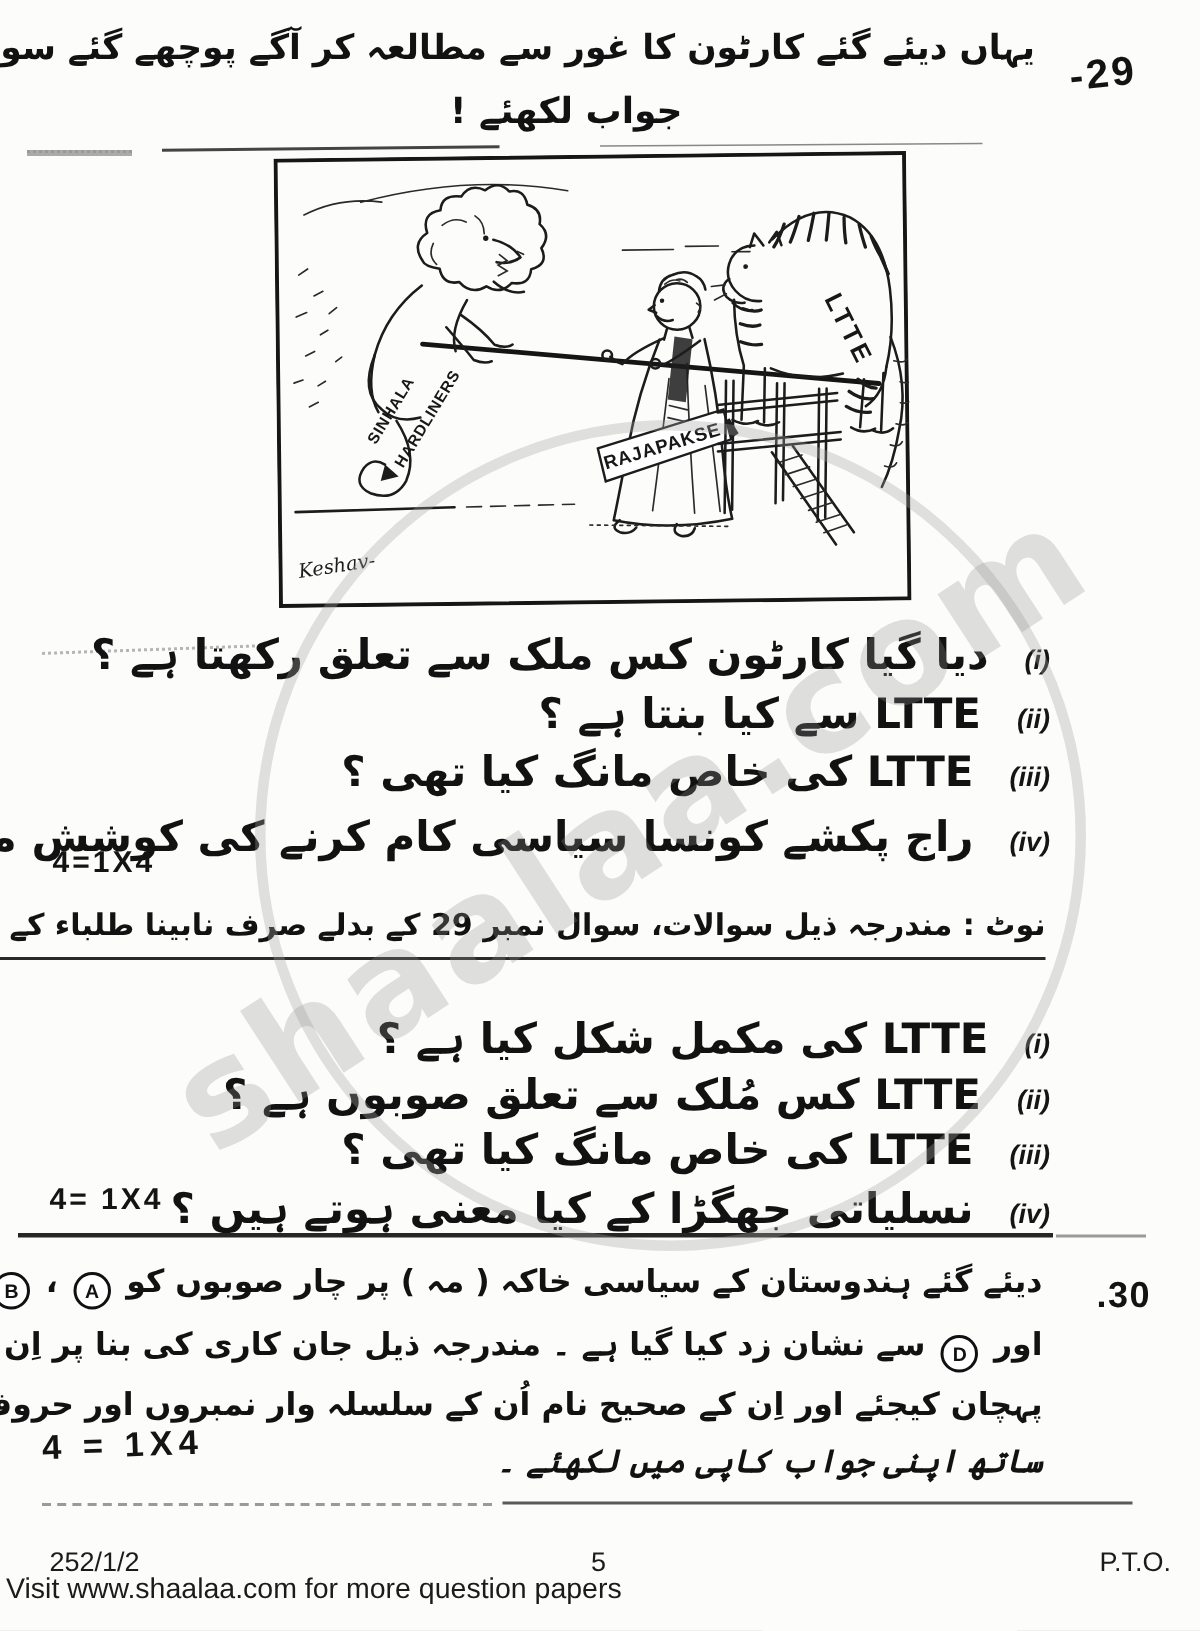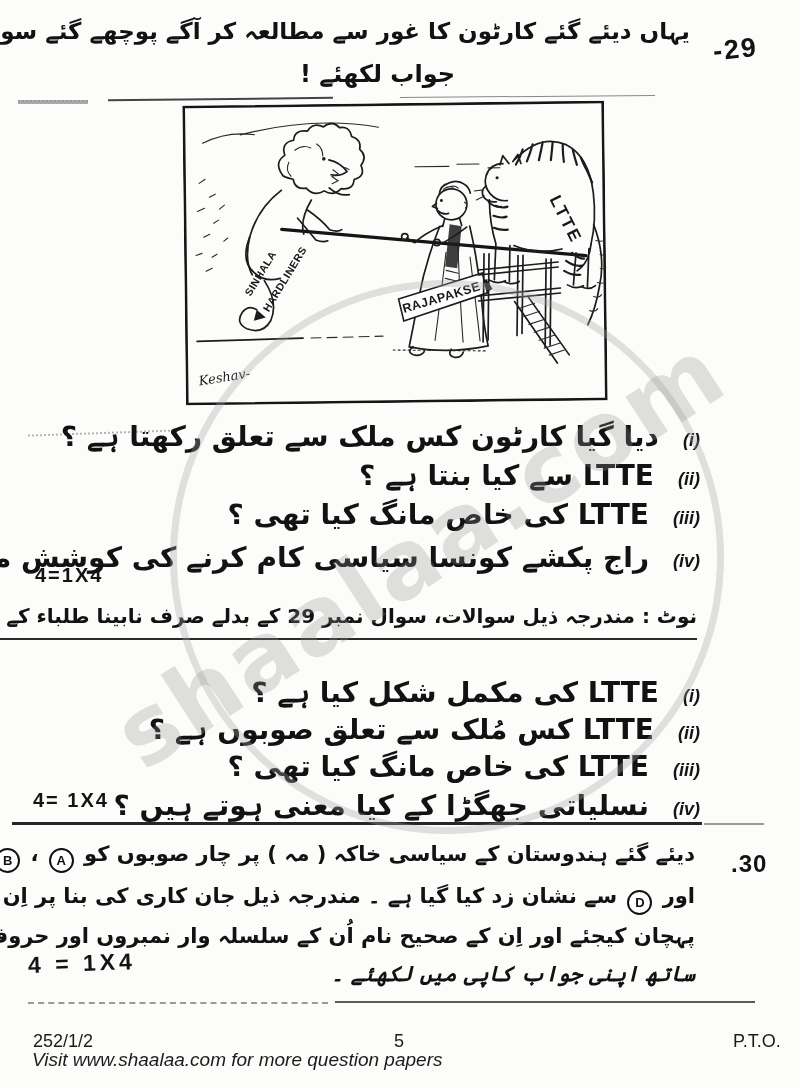--- a/index.html
+++ b/index.html
@@ -196,20 +196,20 @@
   <div class="abs urdu q30line" style="top:924px;">پہچان کیجئے اور اِن کے صحیح نام اُن کے سلسلہ وار نمبروں اور حروف کے</div>
   <div class="abs urdu q30line" style="top:962px;font-style:italic;">ساتھ اپنی جواب کاپی میں لکھئے ۔</div>
   <div class="abs marks marks3">4 = 1X4</div>
 
   <div class="rule-dash1"></div>
   <div class="rule-dash2"></div>
 
   <div class="abs footer" style="left:18px;top:1031px;margin-left:15px;">252/1/2</div>
   <div class="abs footer" style="left:394px;top:1031px;">5</div>
   <div class="abs footer" style="left:733px;top:1031px;text-align:center;">P.T.O.</div>
-  <div class="abs promo" style="left:32px;top:1049px;font-style:italic;">Visit www.shaalaa.com for more question papers</div>
+  <div class="abs promo" style="left:4px;top:1049px;">Visit www.shaalaa.com for more question papers</div>
 
   <div class="watermark-layer">
     <div class="wm-ring"></div>
     <div class="wm-text">shaalaa.com</div>
   </div>
 
 </div>
 
 </body></html>

